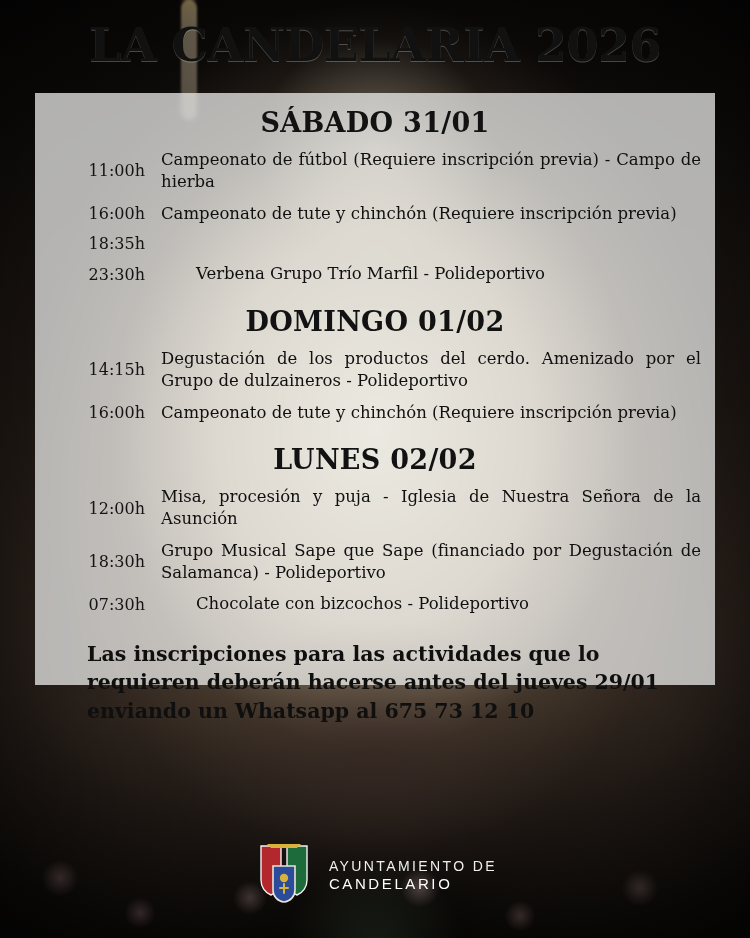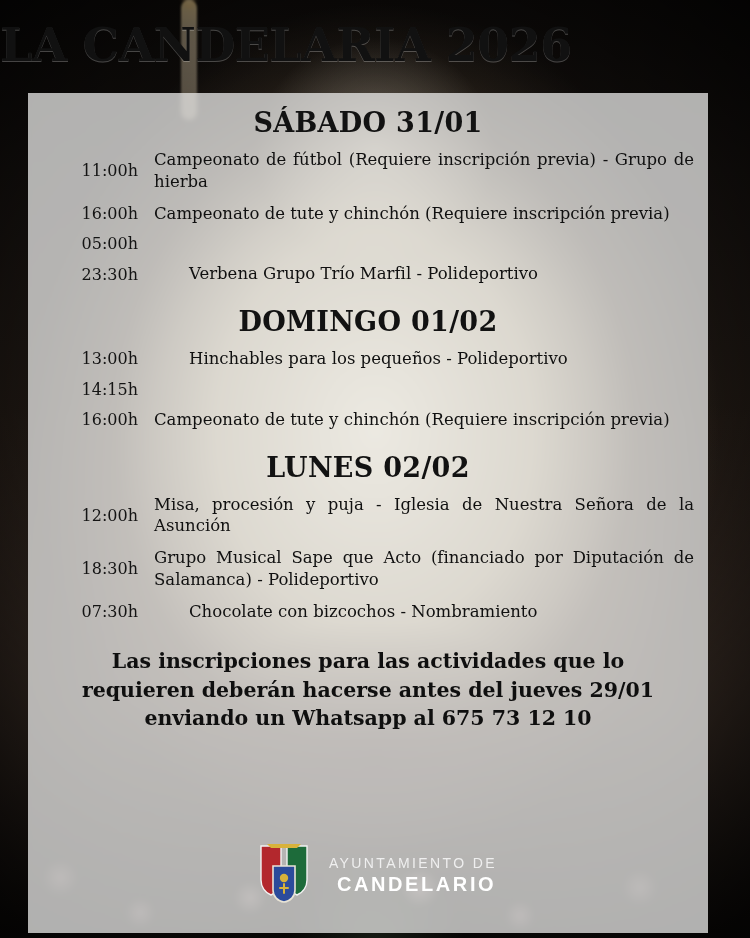--- a/index.html
+++ b/index.html
@@ -65,35 +65,36 @@
   .poster {
     position: absolute;
     inset: 0;
   }
 
   .title {
     position: absolute;
     top: 18px;
     left: 0;
     width: 750px;
+    text-align: center;
     font-family: "DejaVu Serif", serif;
     font-weight: bold;
     font-size: 46px;
     letter-spacing: -0.5px;
     color: #111111;
     text-shadow: 0 1px 0 rgba(255,255,255,.25);
     white-space: nowrap;
   }
 
   .panel {
     position: absolute;
-    left: 28px;
+    left: 35px;
     top: 93px;
     width: 680px;
-    height: 840px;
+    height: 592px;
     background: rgba(244,244,242,.72);
     backdrop-filter: blur(2px);
   }
 
   .day-head {
     text-align: center;
     font-family: "DejaVu Serif", serif;
     font-weight: bold;
     font-size: 27px;
     color: #121212;
@@ -130,21 +131,21 @@
     padding-right: 10px;
   }
   .row-desc.single {
     text-align: left;
     margin-left: 35px;
   }
 
   .notice {
     margin-top: 20px;
     padding: 0 52px;
-    text-align: center;
+    text-align: left;
     font-family: "DejaVu Serif", serif;
     font-weight: bold;
     font-size: 20.5px;
     line-height: 1.38;
     color: #0f0f0f;
   }
 
   .footer {
     position: absolute;
     left: 0;
@@ -167,25 +168,24 @@
     line-height: 1.25;
   }
   .footer-text span {
     font-family: "Liberation Sans", sans-serif;
     font-size: 14px;
     letter-spacing: 2.4px;
     color: #efefef;
     text-transform: uppercase;
   }
   .footer-text .bold {
-    font-weight: bold;
-    font-size: 20px;
+    font-weight: normal;
+    font-size: 15px;
     letter-spacing: 2.6px;
     color: #ffffff;
-    margin-left: 8px;
   }
 
   .section {
     padding: 0 4px;
   }
   .sec-saturday { padding-top: 14px; }
   .sec-sunday   { padding-top: 16px; }
   .sec-monday   { padding-top: 16px; }
 </style>
 </head>
@@ -200,67 +200,64 @@
 
   <div class="title">LA CANDELARIA 2026</div>
 
   <div class="panel">
 
     <div class="section sec-saturday">
       <div class="day-head">SÁBADO 31/01</div>
       <div class="rows">
         <div class="row">
           <div class="row-time">11:00h</div>
-          <div class="row-desc">Campeonato de fútbol (Requiere inscripción previa) - Grupo de hierba</div>
+          <div class="row-desc">Campeonato de fútbol (Requiere inscripción previa) - Campo de hierba</div>
         </div>
         <div class="row">
           <div class="row-time">16:00h</div>
           <div class="row-desc">Campeonato de tute y chinchón (Requiere inscripción previa)</div>
         </div>
         <div class="row">
-          <div class="row-time">05:00h</div>
+          <div class="row-time">18:35h</div>
         </div>
         <div class="row">
           <div class="row-time">23:30h</div>
           <div class="row-desc single">Verbena Grupo Trío Marfil - Polideportivo</div>
         </div>
       </div>
     </div>
 
     <div class="section sec-sunday">
       <div class="day-head">DOMINGO 01/02</div>
       <div class="rows">
         <div class="row">
-          <div class="row-time">13:00h</div>
-          <div class="row-desc single">Hinchables para los pequeños - Polideportivo</div>
-        </div>
-        <div class="row">
           <div class="row-time">14:15h</div>
+          <div class="row-desc">Degustación de los productos del cerdo. Amenizado por el Grupo de dulzaineros - Polideportivo</div>
         </div>
         <div class="row">
           <div class="row-time">16:00h</div>
           <div class="row-desc">Campeonato de tute y chinchón (Requiere inscripción previa)</div>
         </div>
       </div>
     </div>
 
     <div class="section sec-monday">
       <div class="day-head">LUNES 02/02</div>
       <div class="rows">
         <div class="row">
           <div class="row-time">12:00h</div>
           <div class="row-desc">Misa, procesión y puja - Iglesia de Nuestra Señora de la Asunción</div>
         </div>
         <div class="row">
           <div class="row-time">18:30h</div>
-          <div class="row-desc">Grupo Musical Sape que Acto (financiado por Diputación de Salamanca) - Polideportivo</div>
+          <div class="row-desc">Grupo Musical Sape que Sape (financiado por Degustación de Salamanca) - Polideportivo</div>
         </div>
         <div class="row">
           <div class="row-time">07:30h</div>
-          <div class="row-desc single">Chocolate con bizcochos - Nombramiento</div>
+          <div class="row-desc single">Chocolate con bizcochos - Polideportivo</div>
         </div>
       </div>
     </div>
 
     <div class="notice">Las inscripciones para las actividades que lo requieren deberán hacerse antes del jueves 29/01 enviando un Whatsapp al 675 73 12 10</div>
   </div>
 
   <div class="footer">
     <div class="crest">
       <svg viewBox="0 0 62 72" width="62" height="72" aria-hidden="true">

